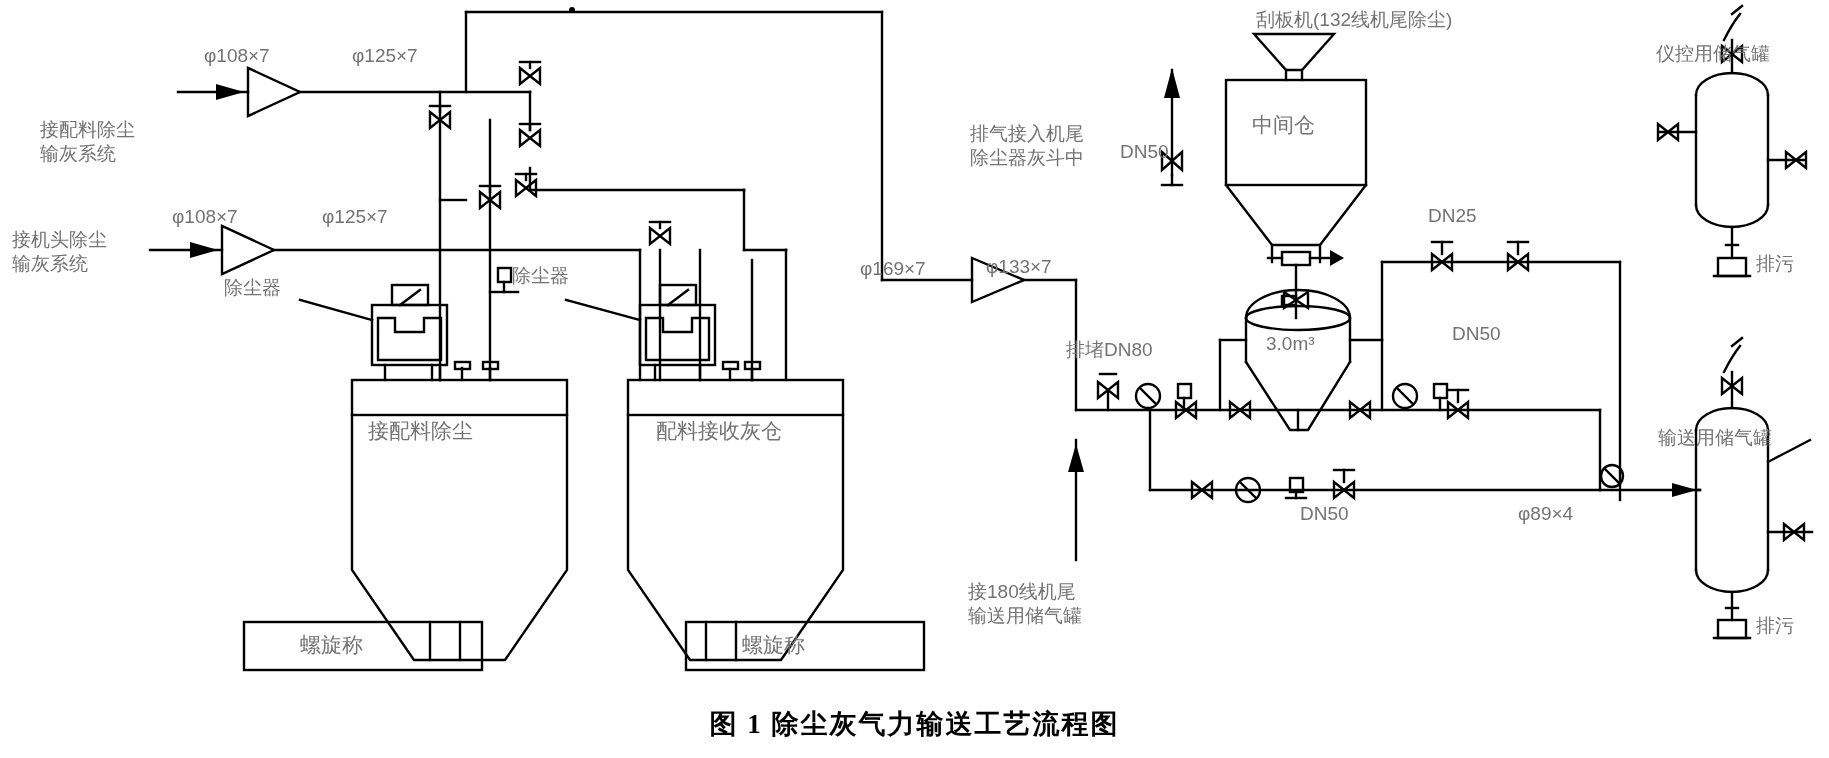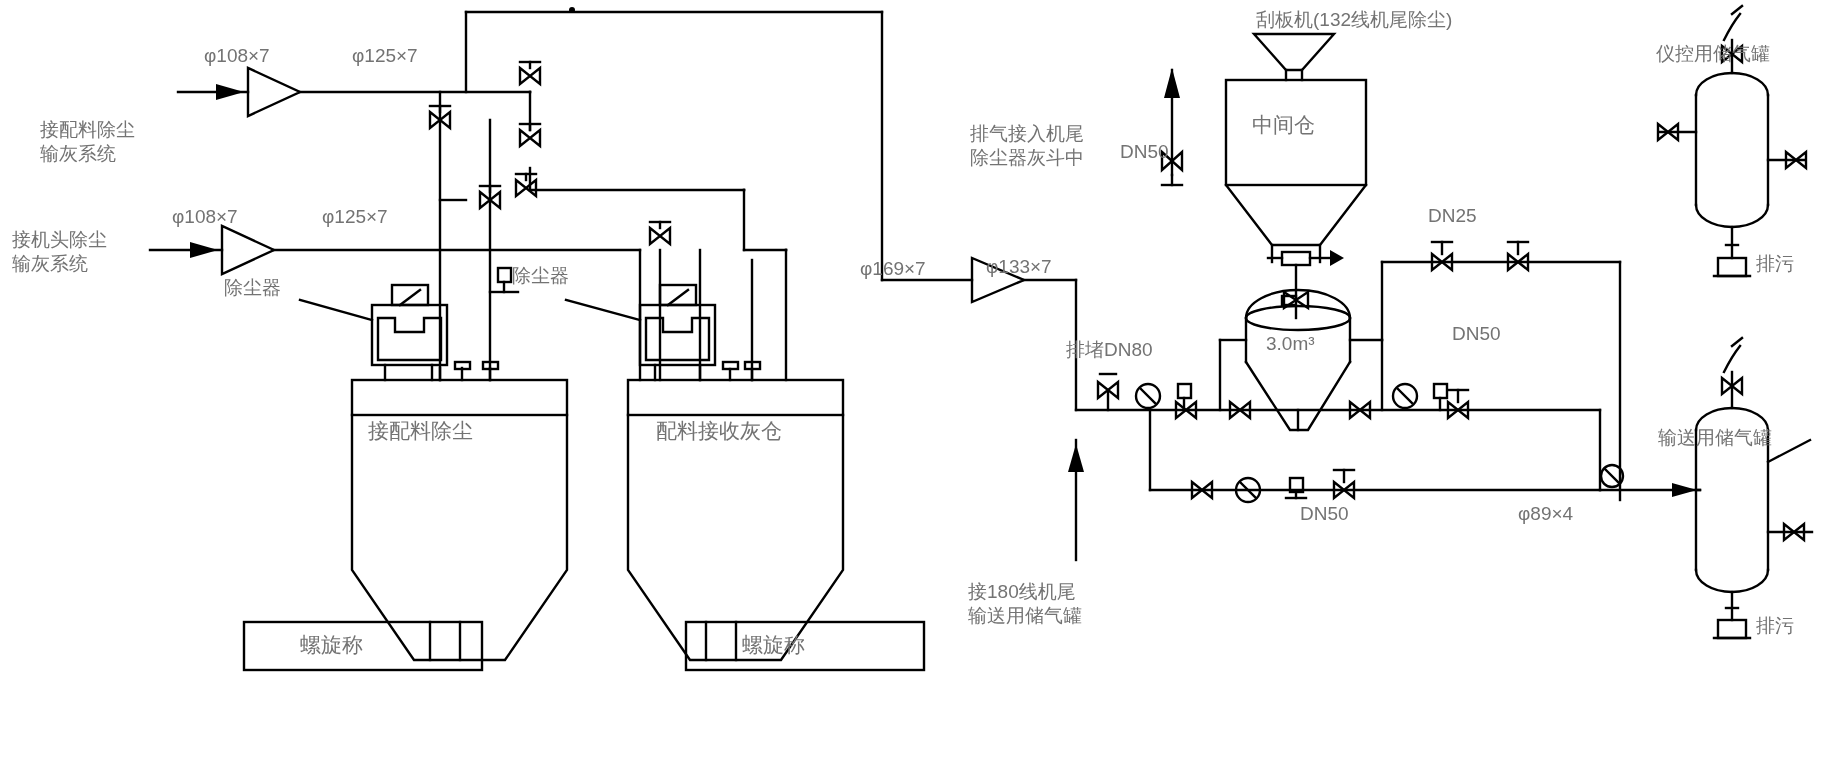--- a/index.html
+++ b/index.html
@@ -315,14 +315,15 @@
 
 <div class="lbl" style="left:1066px;top:338px;">排堵DN80</div>
 <div class="lbl" style="left:1518px;top:502px;">φ89×4</div>
 
 <div class="lbl" style="left:1656px;top:42px;">仪控用储气罐</div>
 <div class="lbl" style="left:1658px;top:402px;margin-top:24px;">输送用储气罐</div>
 
 <div class="lbl" style="left:1756px;top:252px;">排污</div>
 <div class="lbl" style="left:1756px;top:614px;">排污</div>
 
+<div class="caption">图 1   除尘灰气力输送工艺流程图</div>
 
 </div>
 
 </body></html>

